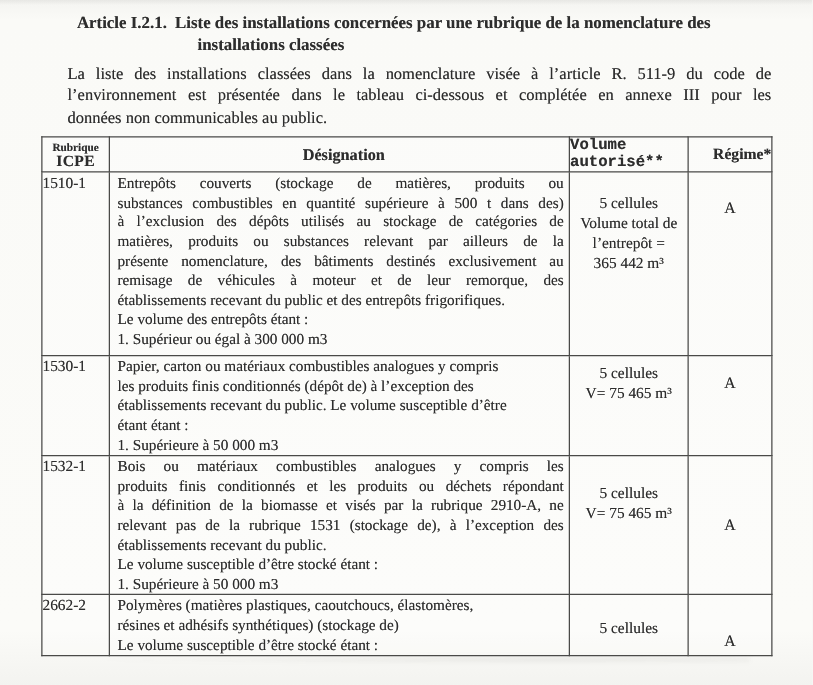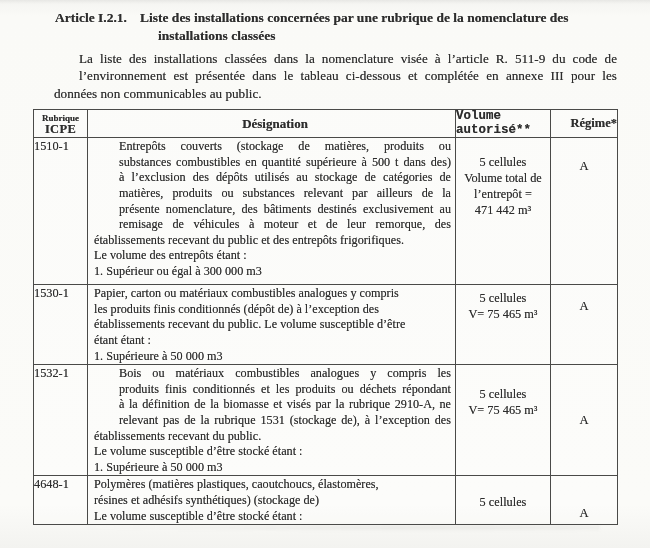--- a/index.html
+++ b/index.html
@@ -11,28 +11,28 @@
     position:relative;
   }
   .page{
     position:absolute;inset:0;
     background:linear-gradient(180deg,#f4f4f1 0%,#fafaf7 3%,#fbfbf8 92%,#f3f3f0 100%);
   }
   .scan-text{ text-shadow:0 0 0.45px rgba(45,45,45,0.6); }
 
   
   .heading{ margin:9px 0 0 55px; font-weight:bold; font-size:13.5px; line-height:18px; }
-  .h-row{ display:flex; }
+  .h-row{ display:flex;text-align:center; }
   .h-label{ width:85px; flex:0 0 85px; }
   .h-title{ }
   .h-row2{ margin-left:103px; }
 
   
   .intro{ margin:5px 0 0 54px; width:563px; font-size:13.2px; line-height:17.4px; }
-  .jline{ text-align:justify; text-align-last:justify;margin-left:25px; }
+  .jline{ text-align:justify; text-align-last:justify; }
 
   
   table.icpe{
     margin:7px 0 0 33px;
     border-collapse:collapse;
     table-layout:fixed;
     width:584px;
     background:rgba(255,255,255,0.25);
   }
   table.icpe, table.icpe th, table.icpe td{
@@ -137,21 +137,21 @@
           <div class="jline">présente nomenclature, des bâtiments destinés exclusivement au</div>
           <div class="jline">remisage de véhicules à moteur et de leur remorque, des</div>
           <div>établissements recevant du public et des entrepôts frigorifiques.</div>
           <div>Le volume des entrepôts étant :</div>
           <div>1. Supérieur ou égal à 300 000 m3</div>
         </td>
         <td class="cell-vol vol-r1">
           <div>5 cellules</div>
           <div>Volume total de</div>
           <div>l’entrepôt =</div>
-          <div>471 442 m³</div>
+          <div>365 442 m³</div>
         </td>
         <td class="cell-reg reg-r1">A</td>
       </tr>
 
       <tr class="r2">
         <td class="cell-rub">1530-1</td>
         <td class="cell-des">
           <div>Papier, carton ou matériaux combustibles analogues y compris</div>
           <div>les produits finis conditionnés (dépôt de) à l’exception des</div>
           <div>établissements recevant du public. Le volume susceptible d’être</div>
@@ -177,21 +177,21 @@
           <div>1. Supérieure à 50 000 m3</div>
         </td>
         <td class="cell-vol vol-r3">
           <div>5 cellules</div>
           <div class="vgap">V= 75 465 m³</div>
         </td>
         <td class="cell-reg reg-r3">A</td>
       </tr>
 
       <tr class="r4">
-        <td class="cell-rub">4648-1</td>
+        <td class="cell-rub">2662-2</td>
         <td class="cell-des">
           <div>Polymères (matières plastiques, caoutchoucs, élastomères,</div>
           <div>résines et adhésifs synthétiques) (stockage de)</div>
           <div>Le volume susceptible d’être stocké étant :</div>
         </td>
         <td class="cell-vol vol-r4">
           <div>5 cellules</div>
         </td>
         <td class="cell-reg reg-r4">A</td>
       </tr>

